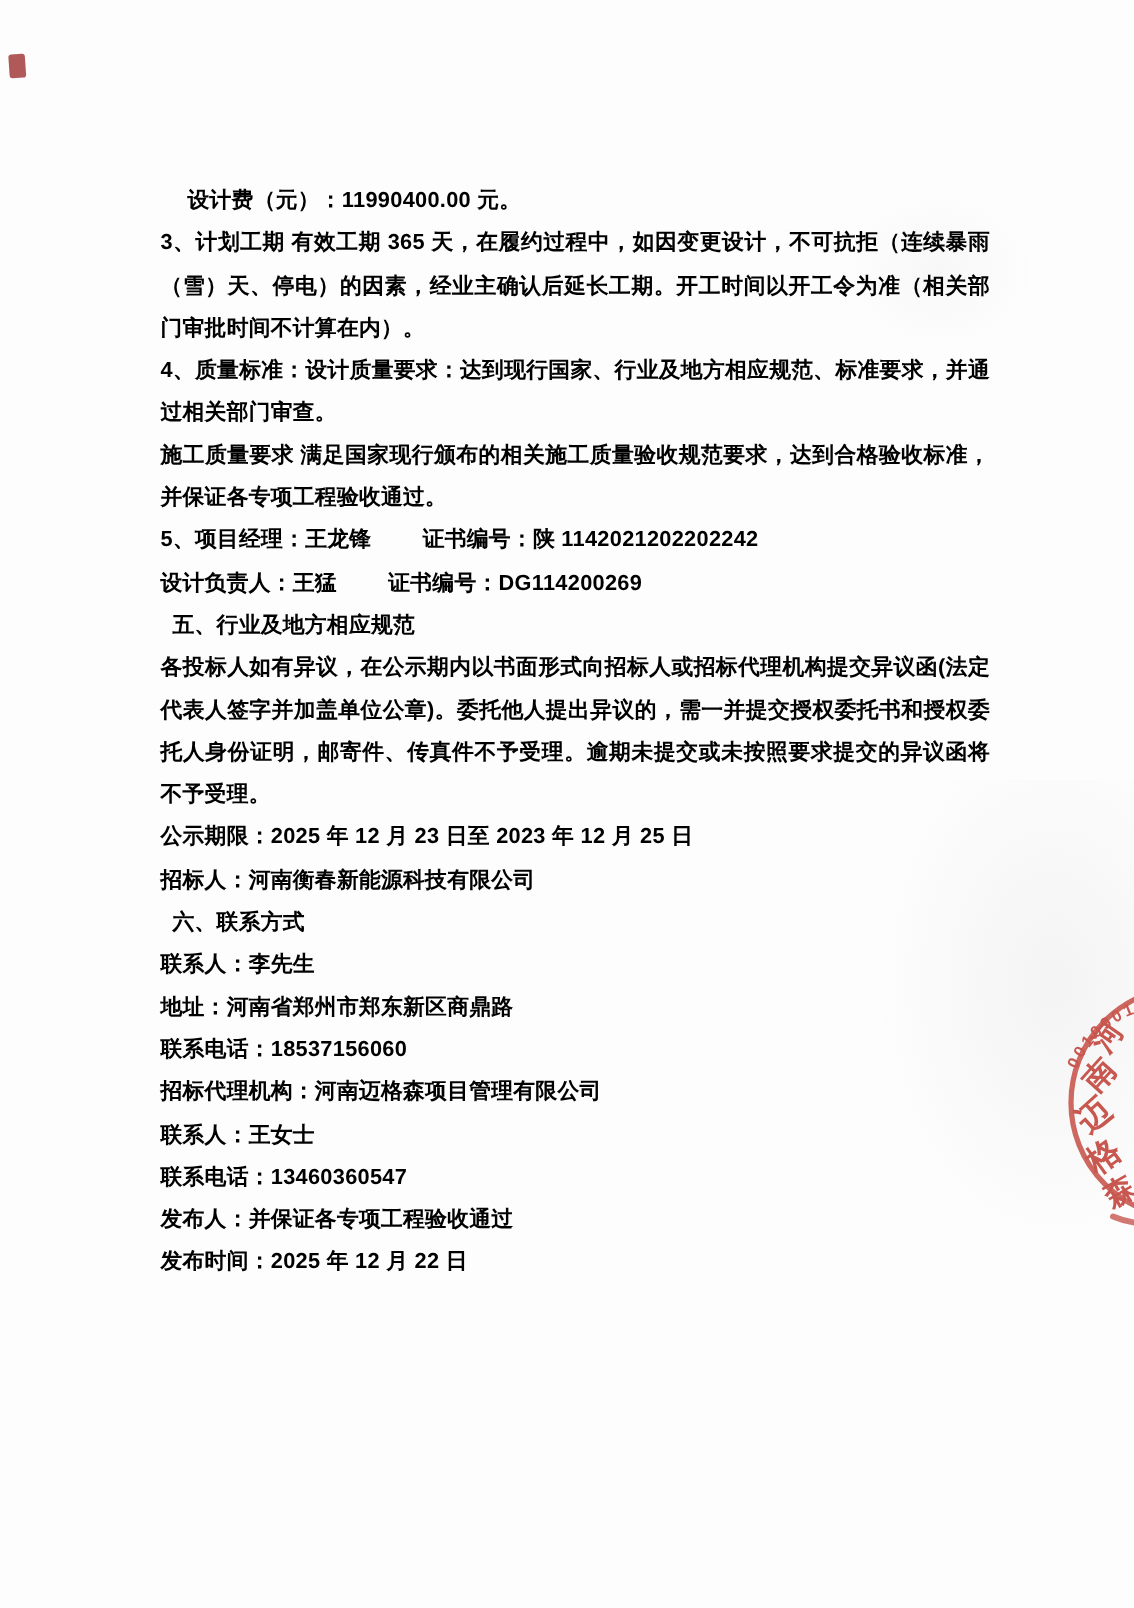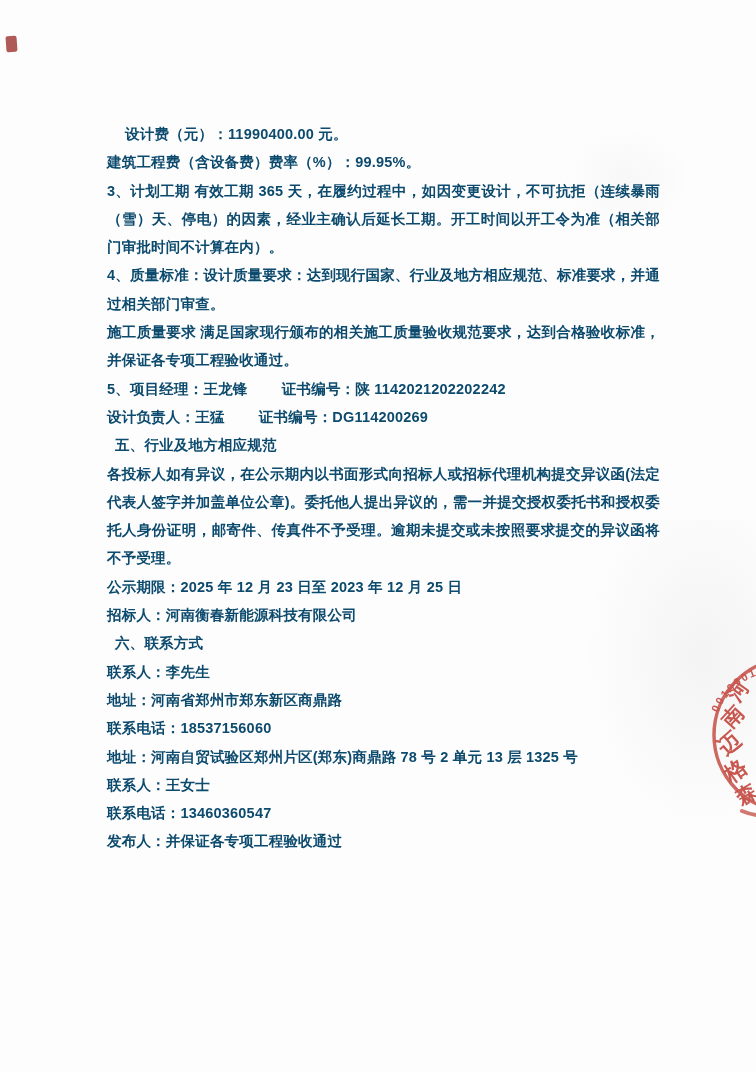--- a/index.html
+++ b/index.html
@@ -3,21 +3,21 @@
 <meta charset="utf-8">
 <style>
   html,body{margin:0;padding:0;background:#e9e9e9;}
   .page{
     position:relative;
     width:756px;height:1072px;
     margin:0 auto;
     background:#fdfdfd;
     overflow:hidden;
     font-family:"Liberation Sans","DejaVu Sans",sans-serif;
-    color:#0c4a6e;
+    color:#000000;
     font-weight:700;
   }
   .content{
     position:absolute;
     left:107px;top:120px;
     width:553px;
     font-size:14.5px;
     line-height:28.3px;
     letter-spacing:0.2px;
   }
@@ -56,44 +56,44 @@
 <body>
 
 <div class="page">
 
   <div class="corner-mark"></div>
   <div class="scan-shade"></div>
   <div class="scan-shade2"></div>
 
   <div class="content">
     <p class="single indent-lg">设计费（元）：11990400.00 元。</p>
-    <p class="single">建筑工程费（含设备费）费率（%）：99.95%。</p>
     <p>3、计划工期 有效工期 365 天，在履约过程中，如因变更设计，不可抗拒（连续暴雨（雪）天、停电）的因素，经业主确认后延长工期。开工时间以开工令为准（相关部门审批时间不计算在内）。</p>
     <p>4、质量标准：设计质量要求：达到现行国家、行业及地方相应规范、标准要求，并通过相关部门审查。</p>
     <p>施工质量要求 满足国家现行颁布的相关施工质量验收规范要求，达到合格验收标准，并保证各专项工程验收通过。</p>
     <p class="single cert-line">
       <span>5、项目经理：王龙锋</span>
       <span class="cert-gap">证书编号：陕 1142021202202242</span>
     </p>
     <p class="single cert-line">
       <span>设计负责人：王猛</span>
       <span class="cert-gap">证书编号：DG114200269</span>
     </p>
     <p class="single indent-sm">五、行业及地方相应规范</p>
     <p>各投标人如有异议，在公示期内以书面形式向招标人或招标代理机构提交异议函(法定代表人签字并加盖单位公章)。委托他人提出异议的，需一并提交授权委托书和授权委托人身份证明，邮寄件、传真件不予受理。逾期未提交或未按照要求提交的异议函将不予受理。</p>
     <p class="single">公示期限：2025 年 12 月 23 日至 2023 年 12 月 25 日</p>
     <p class="single">招标人：河南衡春新能源科技有限公司</p>
     <p class="single indent-sm">六、联系方式</p>
     <p class="single">联系人：李先生</p>
     <p class="single">地址：河南省郑州市郑东新区商鼎路</p>
     <p class="single">联系电话：18537156060</p>
-    <p class="single">地址：河南自贸试验区郑州片区(郑东)商鼎路 78 号 2 单元 13 层 1325 号</p>
+    <p class="single">招标代理机构：河南迈格森项目管理有限公司</p>
     <p class="single">联系人：王女士</p>
     <p class="single">联系电话：13460360547</p>
     <p class="single gap-top">发布人：并保证各专项工程验收通过</p>
+    <p class="single">发布时间：2025 年 12 月 22 日</p>
   </div>
 
   <svg class="seal" viewBox="0 0 190 185" xmlns="http://www.w3.org/2000/svg">
     <defs>
       <path id="digitArc" d="M 20 68 A 66 66 0 0 1 75 27"></path>
     </defs>
     <g opacity="0.88">
       <circle cx="93" cy="90" r="77" fill="none" stroke="#c14138" stroke-width="3.5" opacity="0.9"></circle>
       <text font-size="11" font-weight="bold" fill="#c14138" font-family="Liberation Sans, DejaVu Sans, sans-serif" letter-spacing="2">
         <textPath href="#digitArc">0010901</textPath>

